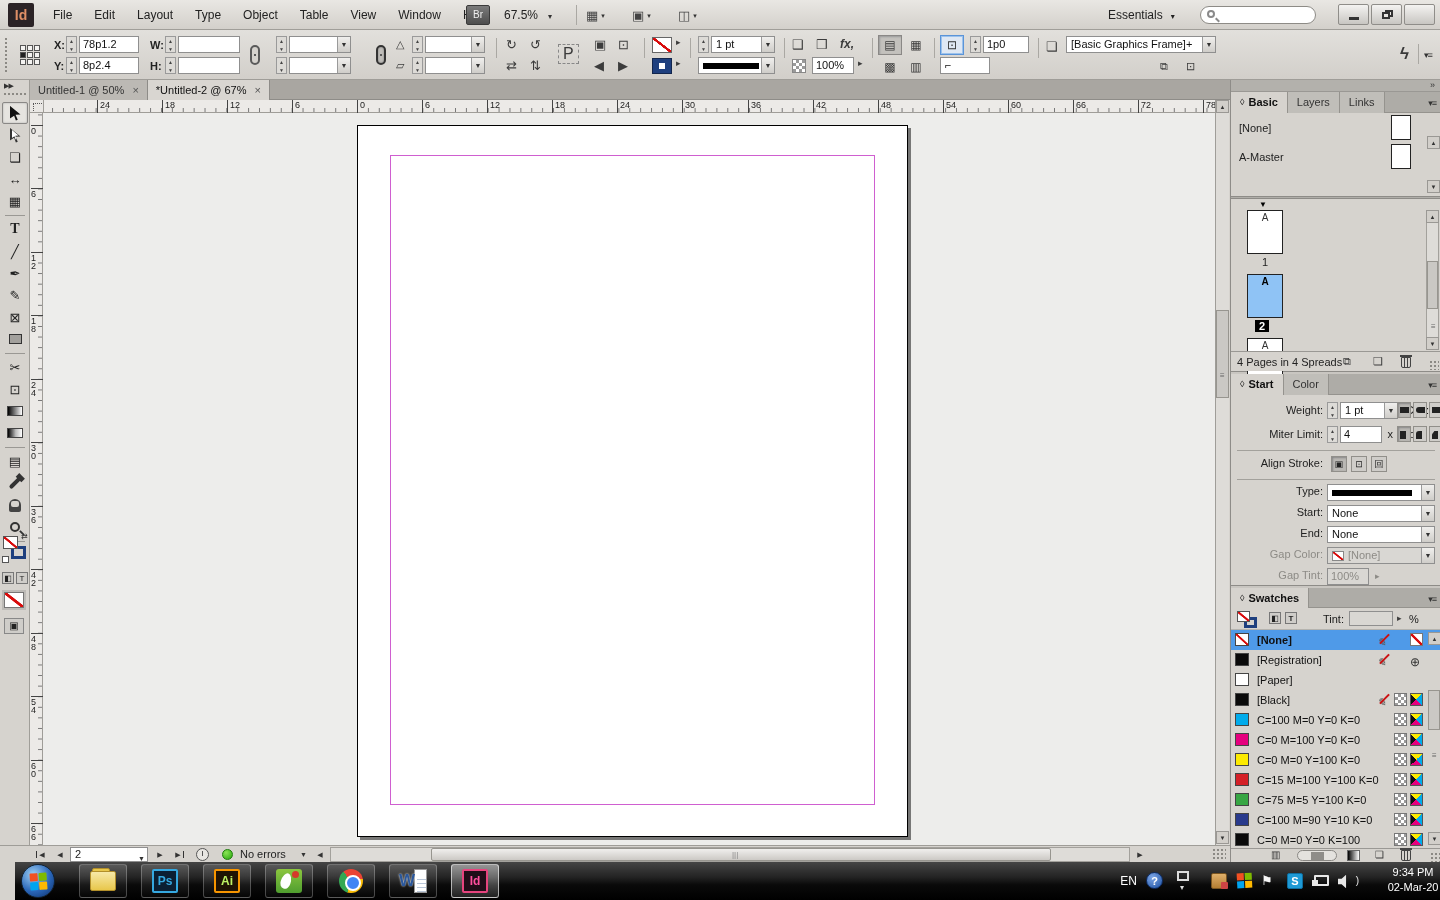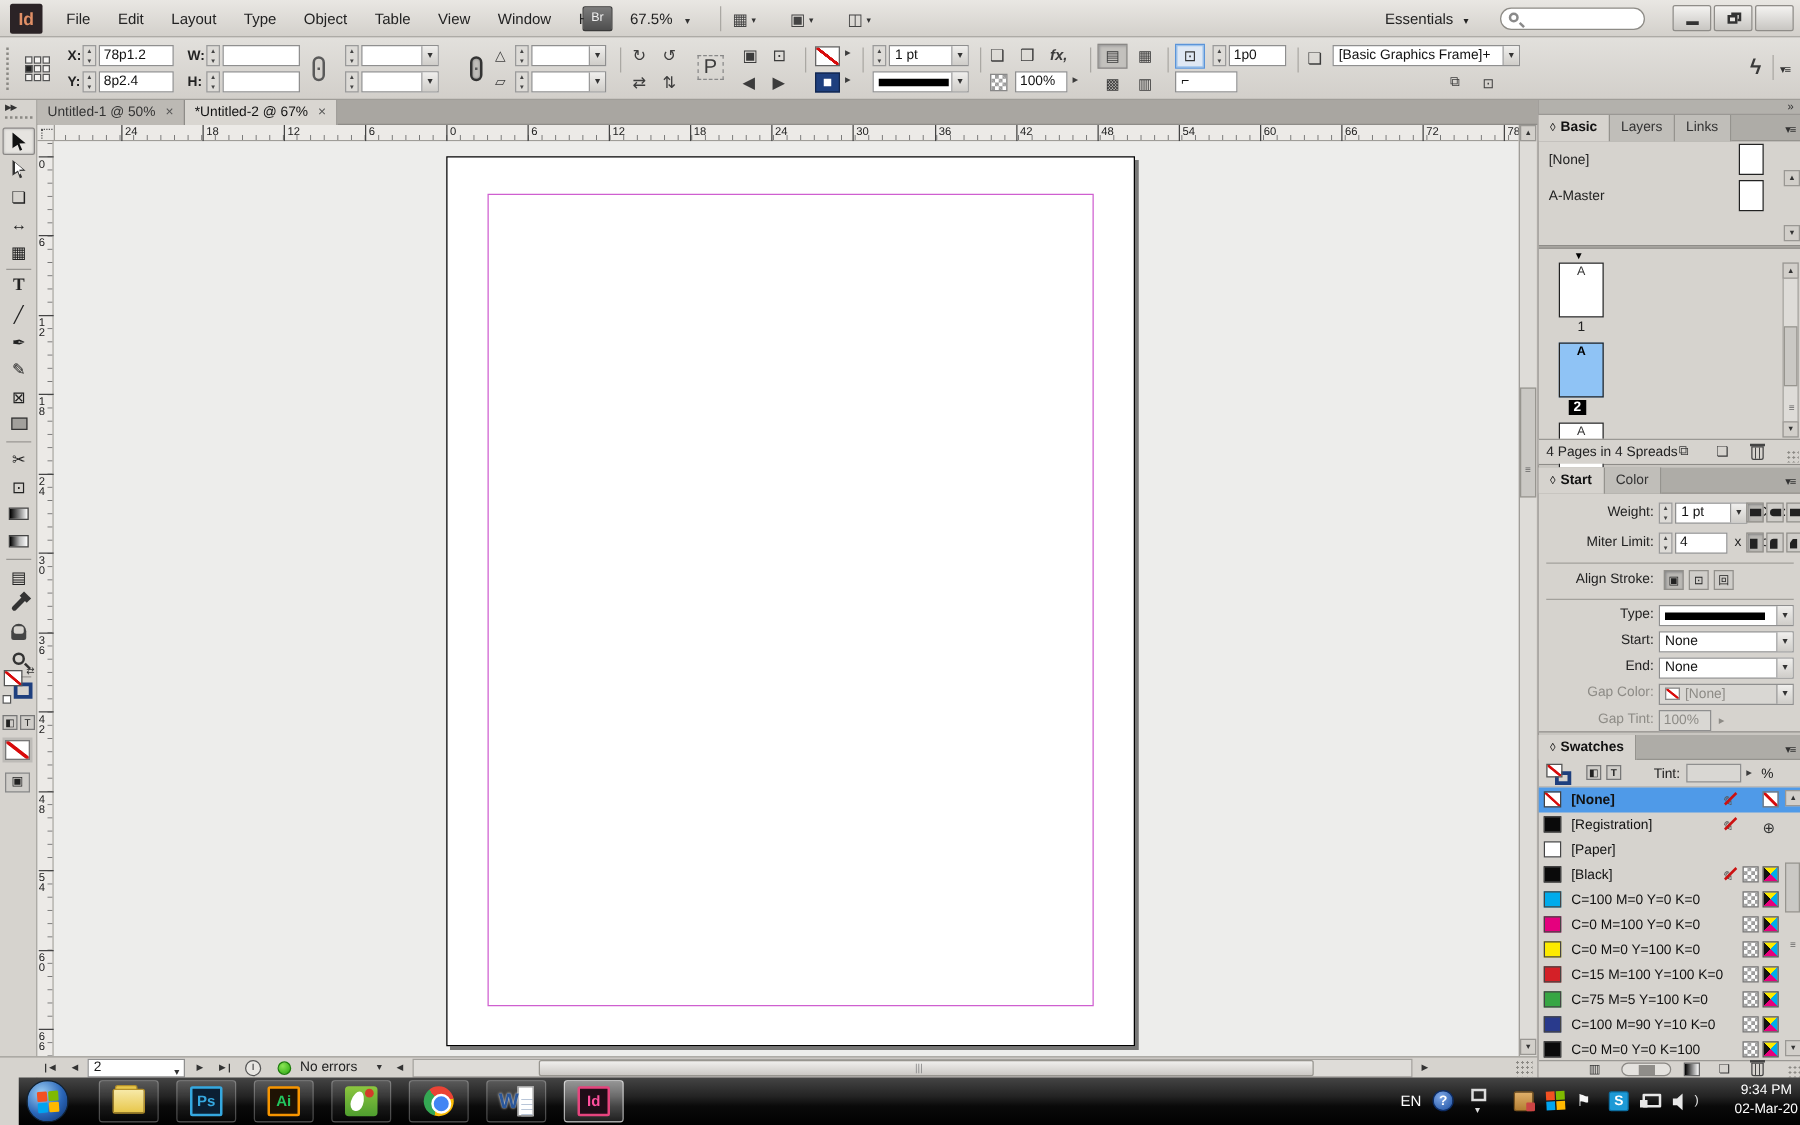--- a/index.html
+++ b/index.html
@@ -201,21 +201,21 @@
 .orb{position:absolute;left:6px;top:2px;width:34px;height:34px;border-radius:50%;background:radial-gradient(circle at 35% 30%,#9ed0f5,#2a66b8 55%,#0c2d66);border:1px solid #123;}
 .orbflag{position:absolute;left:8px;top:8px;width:17px;height:17px;display:grid;grid-template-columns:8px 8px;grid-template-rows:8px 8px;gap:1px;transform:rotate(-4deg);}
 .orbflag i{border-radius:1px;}
 .tbapp{position:absolute;top:2px;width:48px;height:34px;border:1px solid rgba(255,255,255,.25);border-radius:3px;background:linear-gradient(rgba(255,255,255,.14),rgba(255,255,255,.02));display:flex;align-items:center;justify-content:center;}
 .tbapp.active{background:linear-gradient(rgba(255,255,255,.45),rgba(255,255,255,.12));border-color:rgba(255,255,255,.6);}
 .ic-explorer{position:relative;width:26px;height:20px;}
 .ic-explorer .back{position:absolute;left:0;top:0;width:26px;height:20px;background:linear-gradient(#f7e9a8,#e8c74b);border:1px solid #b28f2a;border-radius:2px;}
 .ic-explorer .tab{position:absolute;left:2px;top:-3px;width:10px;height:5px;background:#e8c74b;border:1px solid #b28f2a;border-radius:2px 2px 0 0;}
 .sqicon{width:26px;height:24px;border-radius:2px;display:flex;align-items:center;justify-content:center;font-weight:bold;font-size:12px;}
 .ic-ps{background:#0b1f33;border:2px solid #35a8e0;color:#35a8e0;}
-.ic-ai{background:#1f1304;border:2px solid #f79500;color:#22c55e;}
+.ic-ai{background:#1f1304;border:2px solid #f79500;color:#bef264;}
 .ic-corel{position:relative;width:26px;height:24px;background:linear-gradient(#8cc63f,#4f9e2f);border-radius:3px;}
 .ic-corel::after{content:"";position:absolute;left:5px;top:4px;width:10px;height:16px;background:#fff;border-radius:50% 50% 50% 50%/60% 60% 40% 40%;transform:rotate(18deg);}
 .ic-corel::before{content:"";position:absolute;right:3px;top:2px;width:7px;height:7px;background:#d43b2a;border-radius:50%;}
 .ic-chrome{position:relative;width:24px;height:24px;border-radius:50%;background:conic-gradient(from -40deg,#ea4335 0 33%,#fbbc05 33% 66%,#34a853 66%);}
 .ic-chrome::after{content:"";position:absolute;left:6px;top:6px;width:12px;height:12px;border-radius:50%;background:#4285f4;border:2px solid #fff;}
 .ic-word{position:relative;width:28px;height:24px;}
 .ic-word .pg{position:absolute;right:0;top:0;width:13px;height:24px;background:#fff;border:1px solid #999;background-image:repeating-linear-gradient(#fff 0 3px,#b9c6d8 3px 4px);background-position:0 4px;background-size:9px 100%;background-repeat:no-repeat;background-origin:content-box;padding:2px;}
 .ic-word .w{position:absolute;left:0;top:2px;font-weight:bold;font-size:17px;color:#2b579a;text-shadow:0 0 2px #fff;}
 .ic-id{background:#200d18;border:2px solid #e6447e;color:#ff4f9e;}
 .tray{position:absolute;right:0;top:0;height:38px;color:#fff;}

